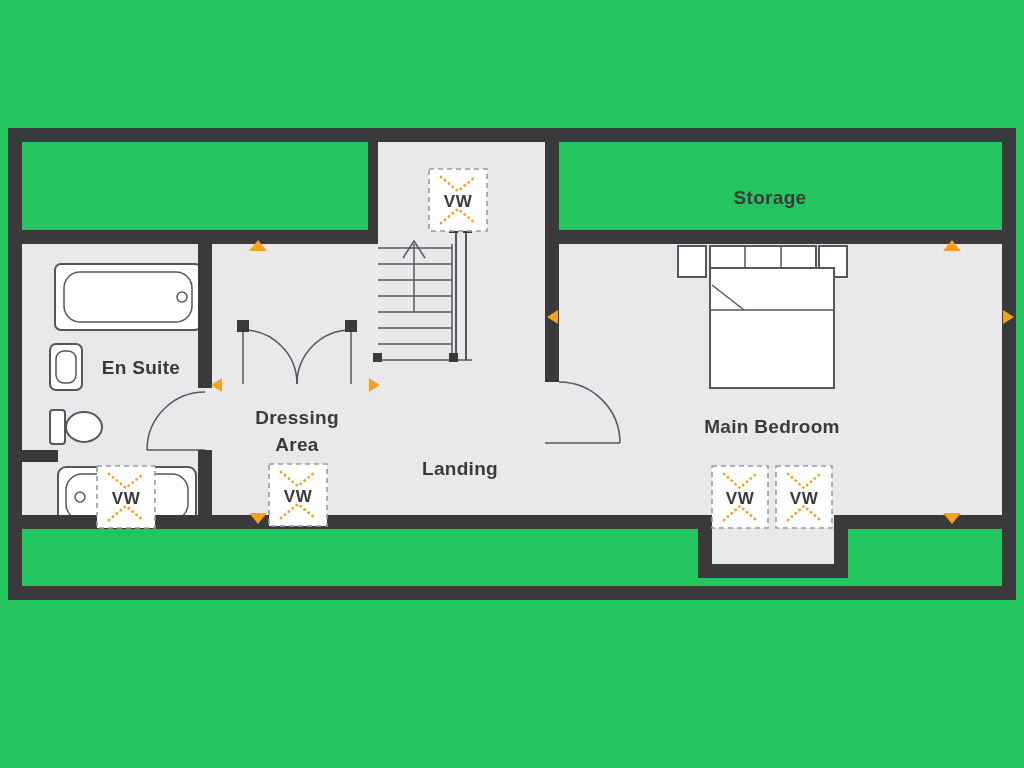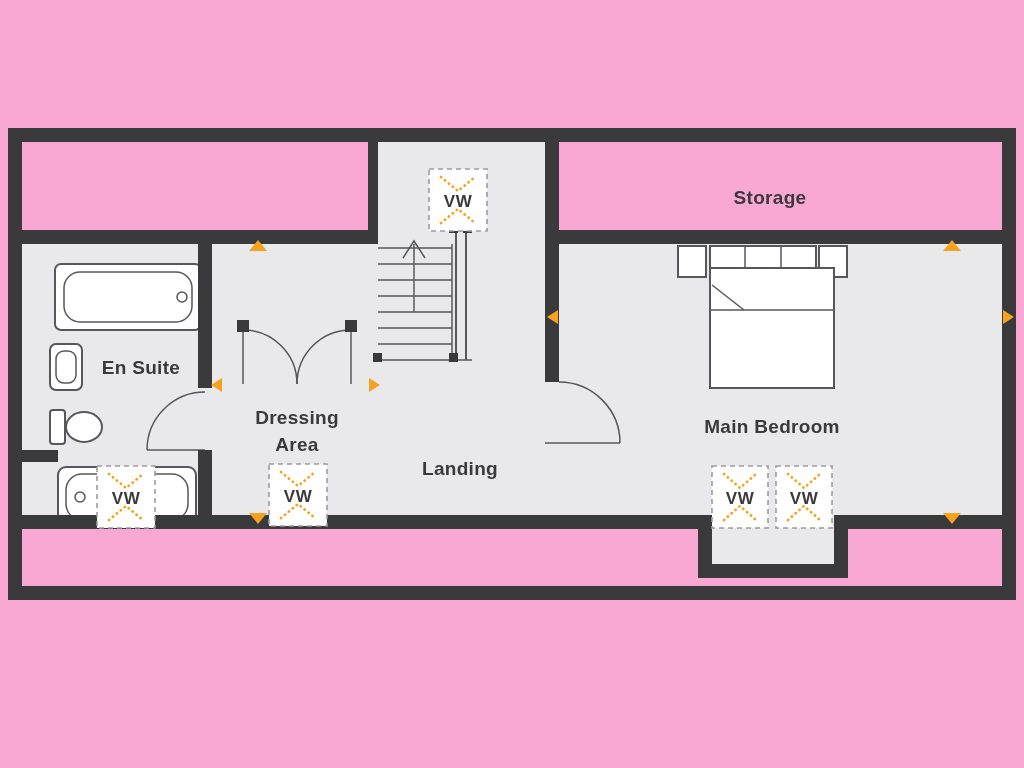--- a/index.html
+++ b/index.html
@@ -5,21 +5,21 @@
   :root{
     --wall:#3a3a3c;
     --floor:#e9e9eb;
     --line:#55575c;
     --accent:#f6a21e;
     --text:#3a3a3c;
     --dash:#9b9ca0;
   }
   html,body{margin:0;padding:0;background:#ffffff;}
   body{width:1024px;height:768px;overflow:hidden;font-family:"Liberation Sans",sans-serif;}
-  #plan{position:relative;width:1024px;height:768px;background:#f9a8d4;}
+  #plan{position:relative;width:1024px;height:768px;background:#22c55e;}
   svg{position:absolute;left:0;top:0;}
   .wall{fill:var(--wall);stroke:none;}
   .floor{fill:var(--floor);stroke:none;}
   .furn{fill:#ffffff;stroke:var(--line);stroke-width:2;}
   .furn-thin{fill:#ffffff;stroke:var(--line);stroke-width:1.5;}
   .line{stroke:var(--line);stroke-width:1.5;fill:none;}
   .line2{stroke:var(--line);stroke-width:2;fill:none;}
   .arc{stroke:var(--line);stroke-width:1.5;fill:none;}
   .arrow{fill:var(--accent);stroke:none;}
   .vw-box{fill:#ffffff;stroke:var(--dash);stroke-width:1.6;stroke-dasharray:5 4;}

